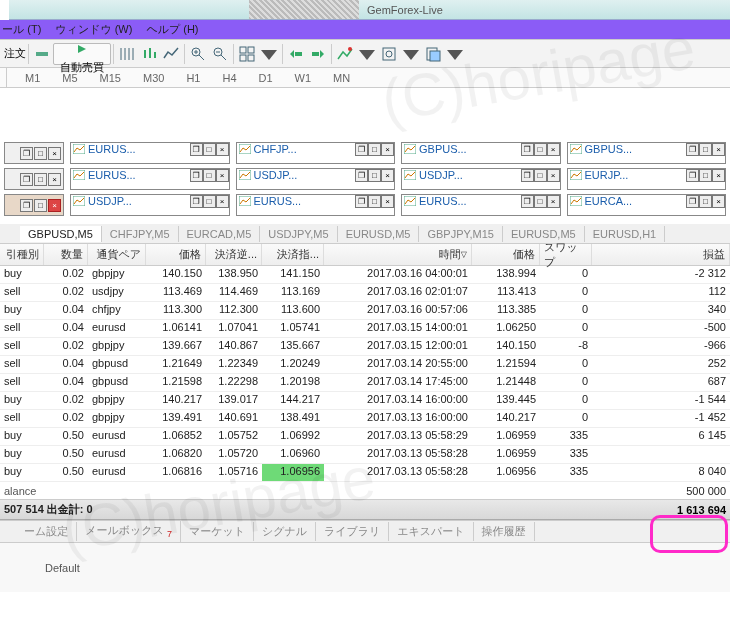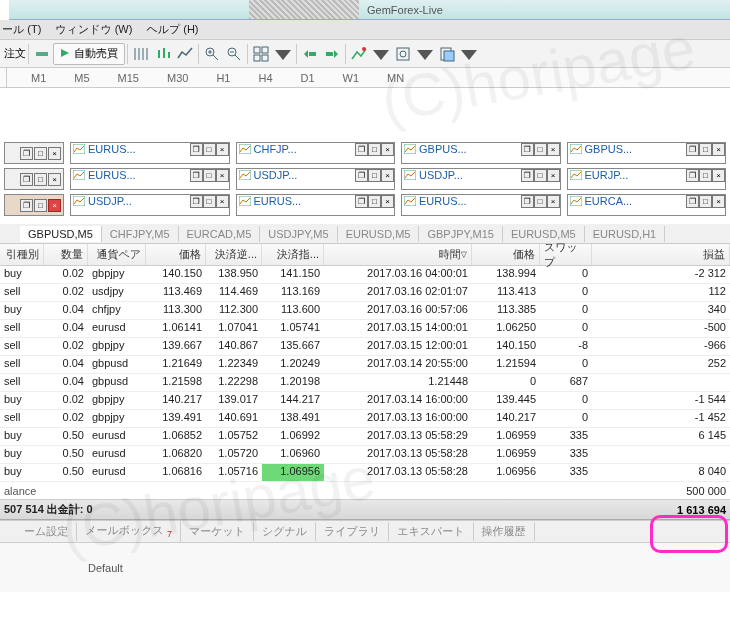--- a/index.html
+++ b/index.html
@@ -1,28 +1,28 @@
 <!DOCTYPE html>
 <html><head>
 <meta charset="utf-8">
 <style>
 * { margin: 0; padding: 0; box-sizing: border-box; font-family: "MS PGothic", Arial, sans-serif; font-size: 11px; }
 body { background: #fff; width: 730px; height: 623px; overflow: hidden; position: relative; }
 .watermark { position: absolute; font-size: 60px; color: rgba(0,0,0,0.05); transform: rotate(-10deg); pointer-events: none; z-index: 999; }
 .titlebar { height: 20px; background: linear-gradient(#dff0f0,#c3e4e4); display: flex; align-items: center; border-bottom: 1px solid #9ac; margin-left: 9px; }
 .title-hatch { width: 110px; height: 100%; margin-left: 240px; background: repeating-linear-gradient(45deg,#bbb,#bbb 2px,#ddd 2px,#ddd 4px); }
 .title-text { margin-left: 8px; color: #555; }
-.menubar { height: 20px; display: flex; align-items: center; gap: 14px; padding-left: 2px; border-bottom: 1px solid #ccc; background: #e5e5e5; }
+.menubar { height: 20px; display: flex; align-items: center; gap: 14px; padding-left: 2px; border-bottom: 1px solid #ccc; background: #8b5cf6; }
 .menubar span { color: #222; cursor: default; }
 .toolbar { height: 28px; display: flex; align-items: center; padding: 2px 4px; gap: 0; border-bottom: 1px solid #ccc; background: #f3f3f3; }
 .tbtn { width: 22px; height: 22px; border: 1px solid transparent; display: inline-flex; align-items: center; justify-content: center; cursor: pointer; border-radius: 2px; }
 .tbtn svg { width: 16px; height: 16px; }
 .sep { width: 1px; height: 20px; background: #ccc; margin: 0 2px; }
-.autobtn { height: 22px; border: 1px solid #bbb; padding: 0 6px; display: inline-flex; align-items: center; gap: 4px; background: #fafafa; border-radius: 2px; cursor: pointer; }
-.tfbar { height: 20px; display: flex; align-items: center; gap: 16px; padding-left: 4px; border-bottom: 1px solid #ccc; background: #fafafa; }
+.autobtn { height: 22px; border: 1px solid #bbb; padding: 0 6px; display: inline-flex; align-items: center; gap: 4px; background: #fafafa; border-radius: 2px; cursor: pointer; flex-direction: column; }
+.tfbar { height: 20px; display: flex; align-items: center; gap: 10px; padding-left: 4px; border-bottom: 1px solid #ccc; background: #fafafa; }
 .tfbtn { padding: 2px 6px; color: #666; cursor: pointer; }
 .midspace { height: 50px; background: #fff; }
 .mdi { padding: 4px; background: #fff; }
 .mdi-row { display: flex; gap: 6px; margin-bottom: 4px; }
 .mdi-left { width: 60px; height: 22px; border: 1px solid #888; display: flex; align-items: center; justify-content: flex-end; padding: 0 2px; gap: 1px; background: #f0f0f0; }
 .mdi-left.sel { background: #e8d8c8; }
 .mdi-win { flex: 1; height: 22px; border: 1px solid #888; display: flex; align-items: flex-start; background: #fff; min-width: 0; }
 .mdi-label { flex: 1; color: #1a5dab; padding-left: 2px; white-space: nowrap; overflow: hidden; text-overflow: ellipsis; display: flex; align-items: center; gap: 3px; }
 .wbtn { width: 13px; height: 13px; border: 1px solid #777; background: #eee; font-size: 8px; display: inline-flex; align-items: center; justify-content: center; cursor: pointer; }
 .wbtn.close { background: #d44; color: #fff; border-color: #a22; }
@@ -43,21 +43,21 @@
 .balrow { height: 18px; display: flex; align-items: center; border-bottom: 1px solid #ccc; padding: 0 4px; }
 .balrow .lab { color: #555; }
 .balrow .val { margin-left: auto; color: #222; }
 .sumrow { height: 20px; background: linear-gradient(#e8e8e8,#d8d8d8); display: flex; align-items: center; padding: 0 4px; border-bottom: 1px solid #aaa; }
 .sumrow .lab { color: #222; font-weight: bold; }
 .sumrow .val { margin-left: auto; font-weight: bold; }
 .ring { position: absolute; border: 3px solid #ff2ac9; border-radius: 10px; width: 78px; height: 38px; right: 2px; top: 515px; pointer-events: none; }
 .bottomtabs { height: 22px; display: flex; align-items: center; padding-left: 16px; background: #f0f0f0; border-top: 1px solid #ccc; }
 .btab { padding: 2px 8px; color: #888; border-right: 1px solid #ccc; cursor: pointer; }
 .btab sub { color: #c22; font-size: 9px; }
-.statusbar { height: 50px; display: flex; align-items: center; padding-left: 88px; background: #f8f8f8; border-top: 1px solid #ccc; color: #555; }
+.statusbar { height: 50px; display: flex; align-items: center; padding-left: 45px; background: #f8f8f8; border-top: 1px solid #ccc; color: #555; }
 .chartico { width:12px; height:10px; display:inline-block; }
 .chartico svg { width:100%; height:100%; }
 </style>
 </head>
 <body>
 
 <div class="watermark" style="top:40px;left:380px">(C)horipage</div>
 <div class="watermark" style="top:470px;left:60px">(C)horipage</div>
 
 <div class="titlebar">
@@ -425,20 +425,21 @@
         <div class="gc">0</div>
         <div class="gc">252</div>
       </div>
       <div class="grow">
         <div class="gc l">sell</div>
         <div class="gc">0.04</div>
         <div class="gc l">gbpusd</div>
         <div class="gc">1.21598</div>
         <div class="gc">1.22298</div>
         <div class="gc">1.20198</div>
+        <div class="gc">2017.03.14 17:45:00</div>
         <div class="gc">1.21448</div>
         <div class="gc">0</div>
         <div class="gc">687</div>
       </div>
       <div class="grow">
         <div class="gc l">buy</div>
         <div class="gc">0.02</div>
         <div class="gc l">gbpjpy</div>
         <div class="gc">140.217</div>
         <div class="gc">139.017</div>

